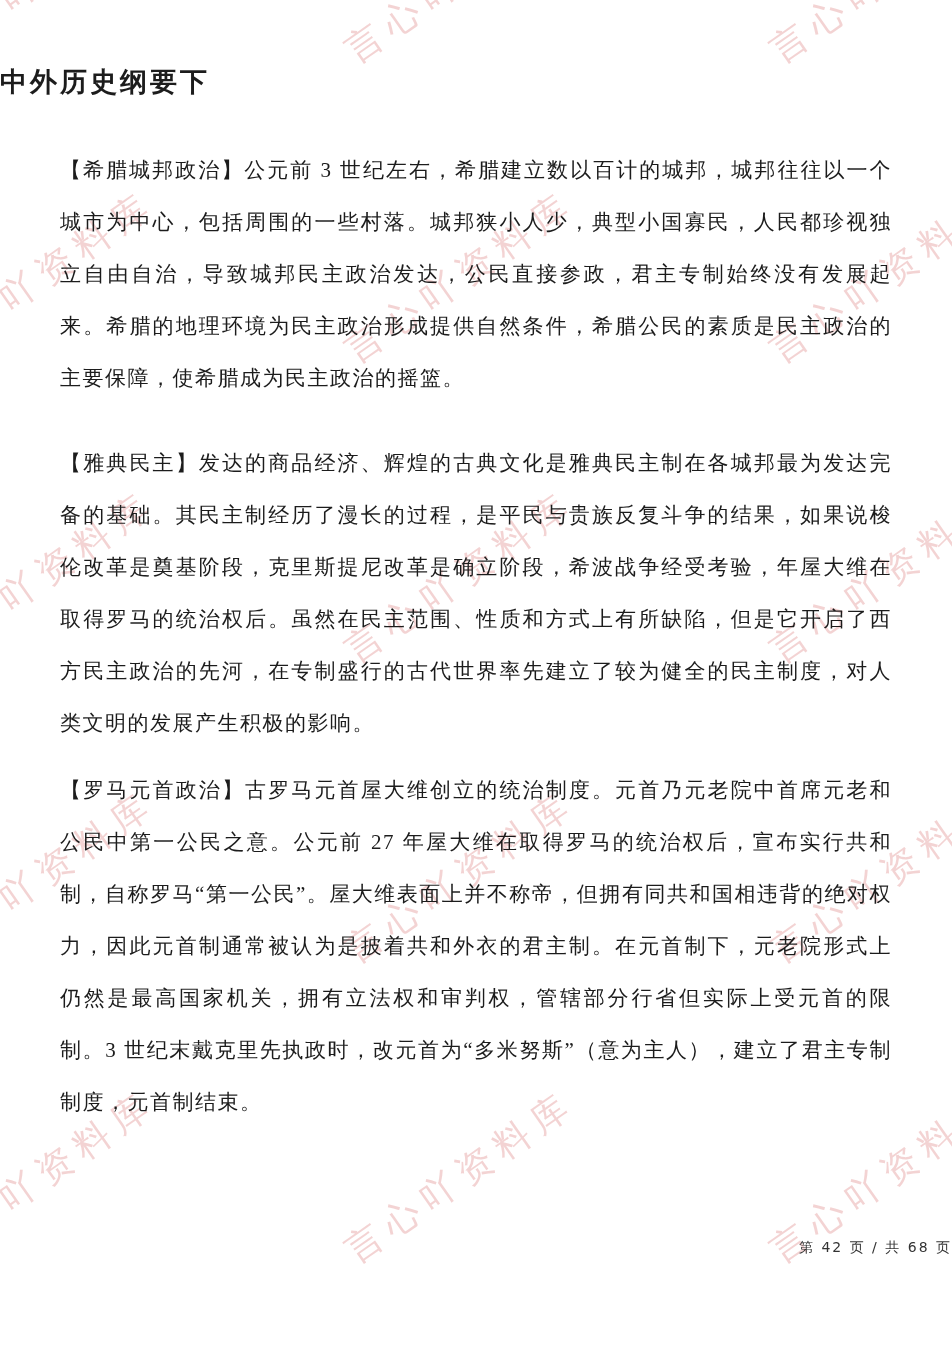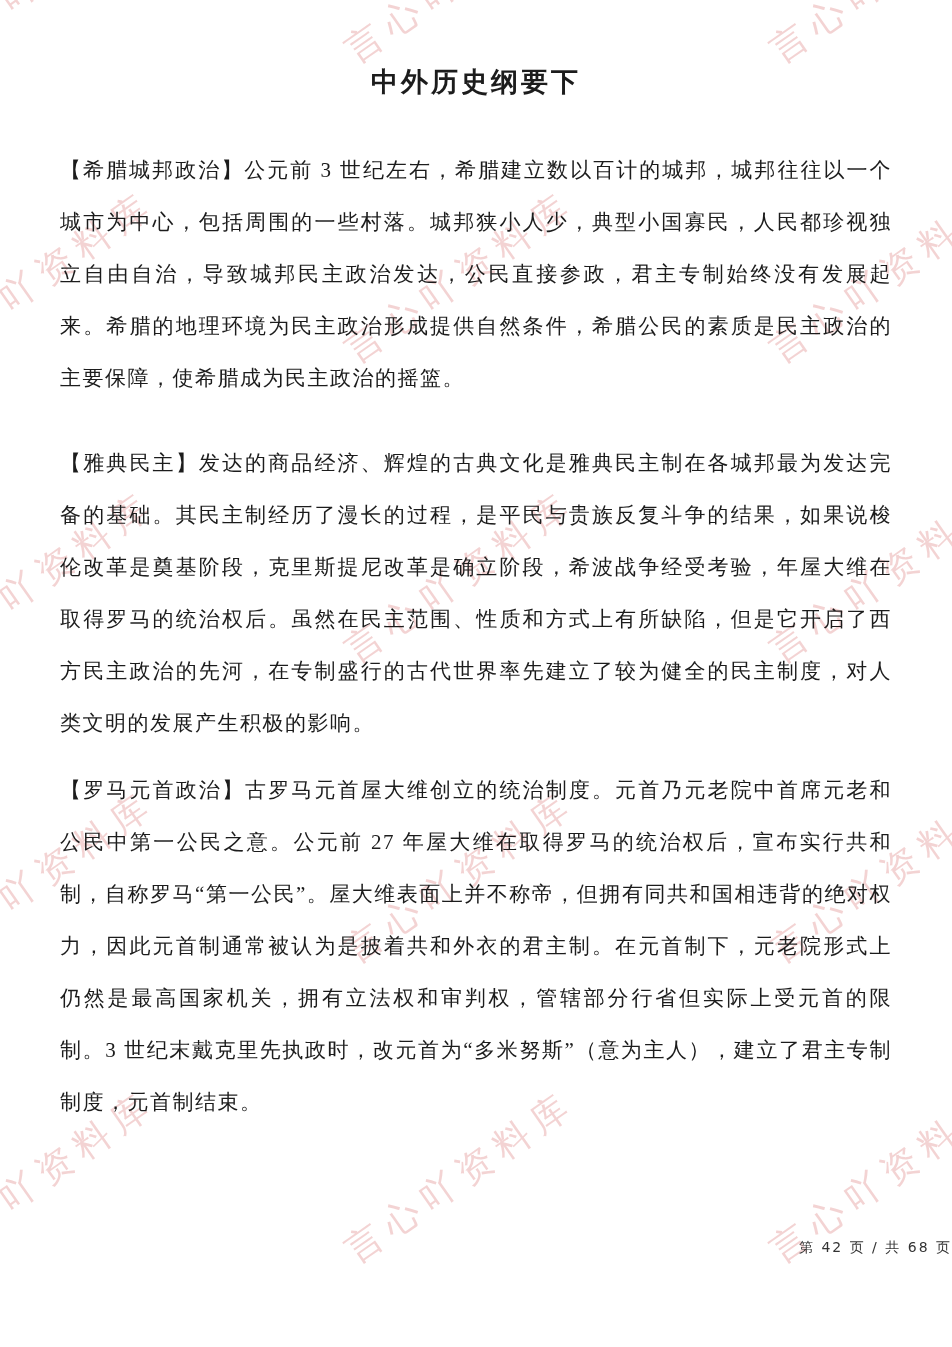--- a/index.html
+++ b/index.html
@@ -31,21 +31,21 @@
     transform: rotate(-35deg);
     transform-origin: left center;
     font-family: "Liberation Sans", "DejaVu Sans", sans-serif;
     user-select: none;
   }
   .doc-title {
     position: absolute;
     left: 0;
     top: 64px;
     width: 100%;
-    text-align: center;
+    text-align: left;
     font-size: 27px;
     font-weight: bold;
     letter-spacing: 3px;
     margin: 0;
     z-index: 1;
   }
   .para {
     position: absolute;
     left: 60px;
     width: 832px;

